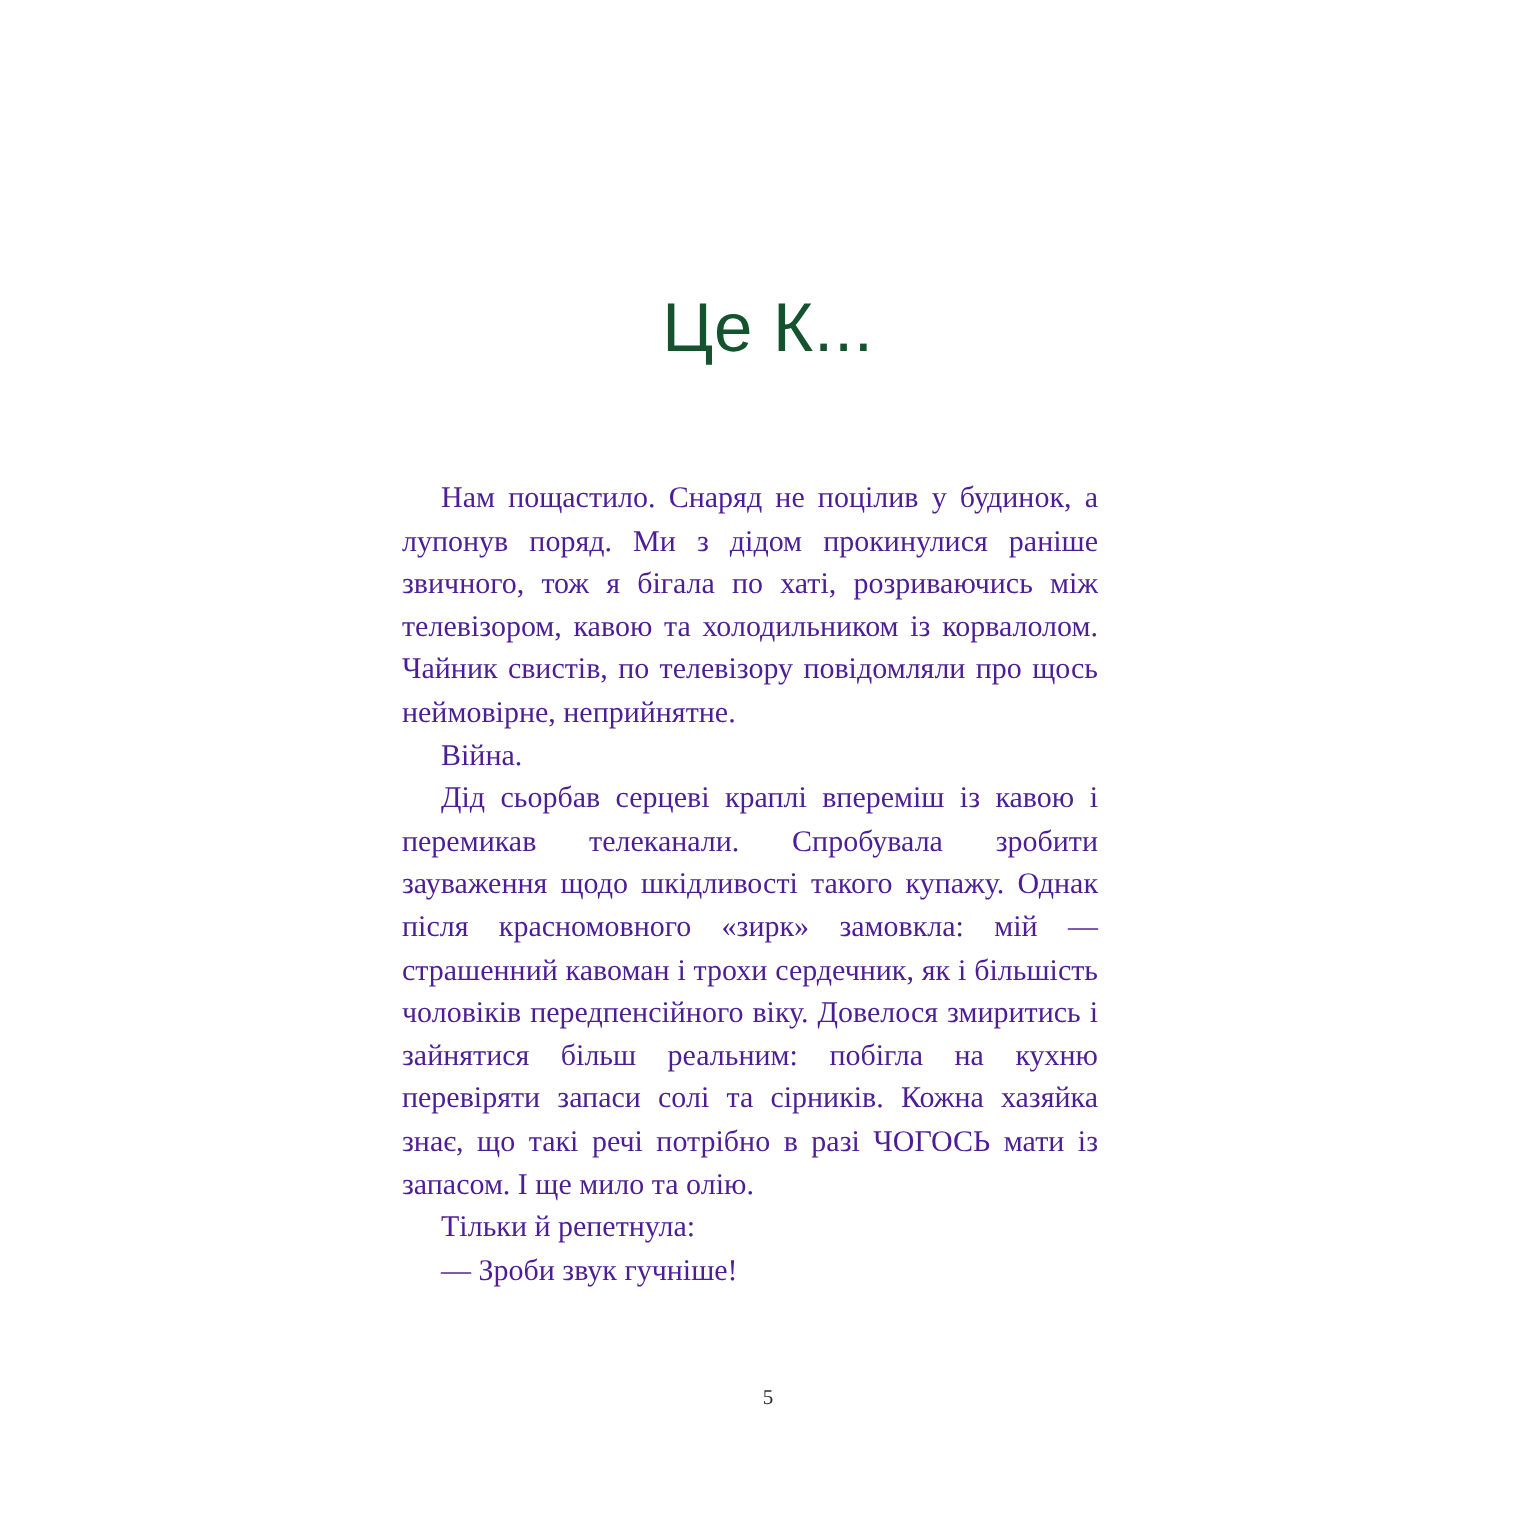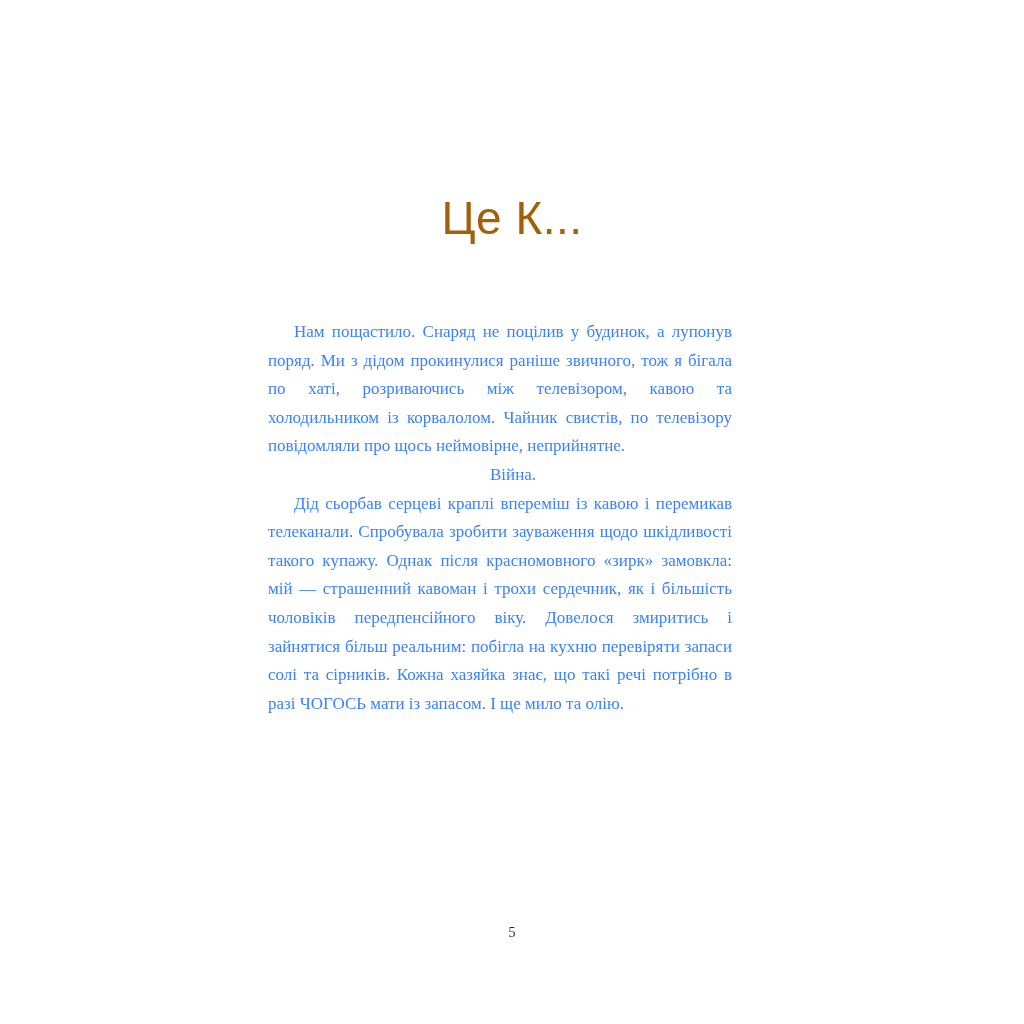--- a/index.html
+++ b/index.html
@@ -24,41 +24,41 @@
   .chapter-title {
     position: absolute;
     left: 0;
     top: 160px;
     width: 1024px;
     text-align: center;
     font-family: "Liberation Sans", sans-serif;
     font-weight: 300;
     font-size: 46px;
     letter-spacing: 0.5px;
-    color: #a16207;
+    color: #14532d;
   }
   .text-block {
     position: absolute;
     left: 268px;
     top: 318px;
     width: 464px;
   }
   .para {
     margin: 0;
     font-family: "Liberation Serif", serif;
-    font-size: 17px;
+    font-size: 20px;
     line-height: 28.6px;
     text-align: justify;
     text-justify: inter-word;
-    color: #3b82f6;
+    color: #4c1d95;
     text-indent: 26px;
     hyphens: manual;
   }
   .para.short {
-    text-align: center;
+    text-align: left;
   }
   .folio {
     position: absolute;
     left: 0;
     top: 925px;
     width: 1024px;
     text-align: center;
     font-family: "Liberation Serif", serif;
     font-size: 14px;
     color: #2a2a2a;
@@ -68,17 +68,19 @@
 <body>
 
 <div class="page">
 
   <h1 class="chapter-title">Це К...</h1>
 
   <div class="text-block">
     <p class="para">Нам пощастило. Снаряд не поцілив у будинок, а лупонув поряд. Ми з дідом прокинулися раніше звичного, тож я бігала по хаті, розриваючись між телевізором, кавою та холодильником із корвалолом. Чайник свистів, по телевізору повідомляли про щось неймовірне, неприйнятне.</p>
     <p class="para short">Війна.</p>
     <p class="para">Дід сьорбав серцеві краплі впереміш із кавою і перемикав телеканали. Спробувала зробити зауваження щодо шкідливості такого купажу. Однак після красномовного «зирк» замовкла: мій — страшенний кавоман і трохи сердечник, як і більшість чоловіків передпенсійного віку. Довелося змиритись і зайнятися більш реальним: побігла на кухню перевіряти запаси солі та сірників. Кожна хазяйка знає, що такі речі потрібно в разі ЧОГОСЬ мати із запасом. І ще мило та олію.</p>
+    <p class="para short">Тільки й репетнула:</p>
+    <p class="para short">— Зроби звук гучніше!</p>
   </div>
 
   <div class="folio">5</div>
 
 </div>
 
 </body></html>

